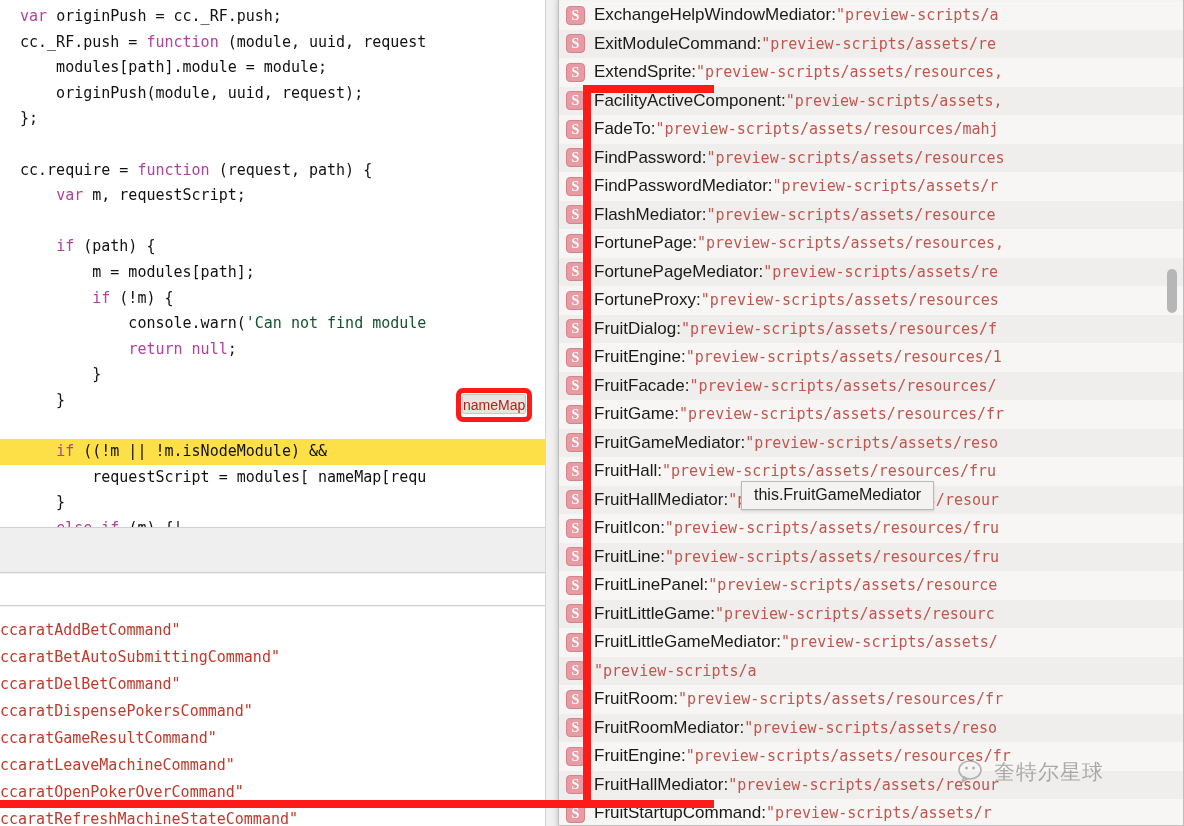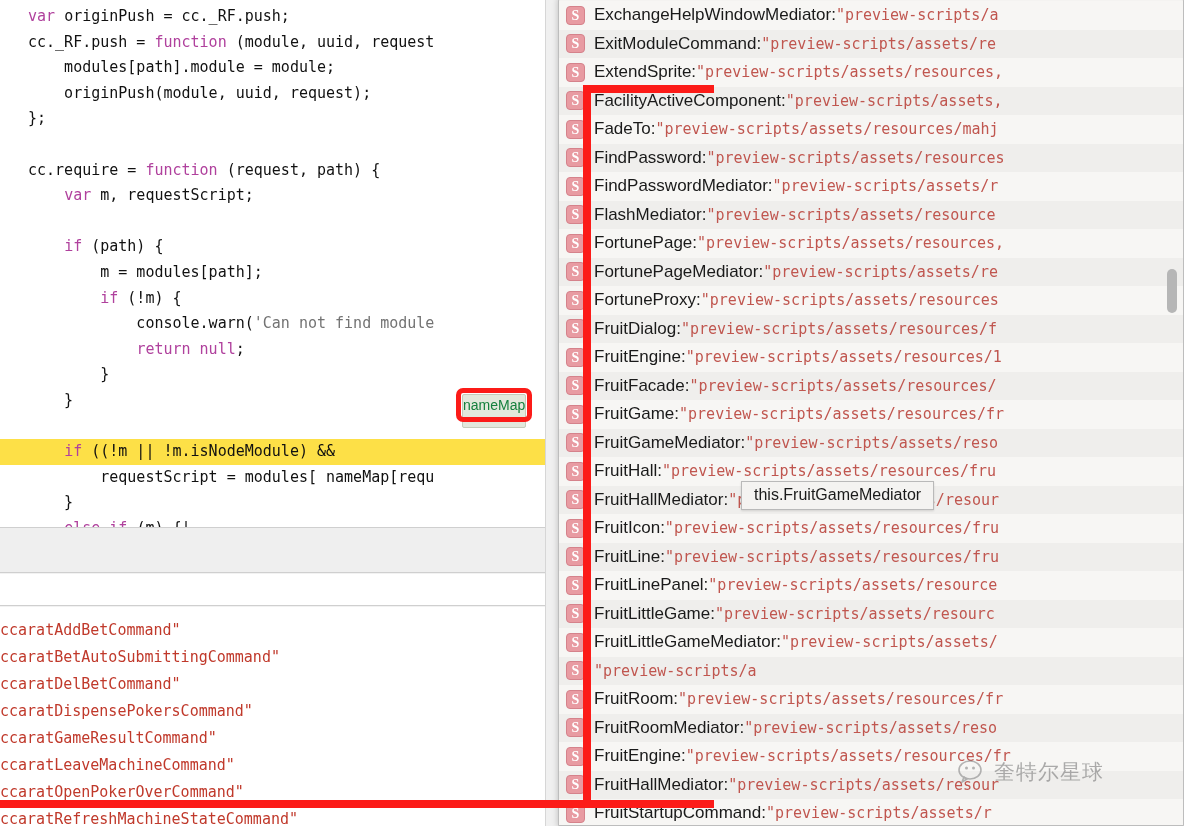--- a/index.html
+++ b/index.html
@@ -31,53 +31,53 @@
     width: 558px; height: 528px;
     padding: 4px 0 0 0;
     font-family: "DejaVu Sans Mono", monospace;
     font-size: 15px;
     line-height: 25.6px;
     white-space: pre;
     color: #111111;
   }
   .code-line {
     height: 25.6px;
-    padding-left: 28px;
+    padding-left: 20px;
     white-space: pre;
     position: relative;
   }
   .code-line.hl {
     background: #fde047;
   }
   .kw  { color: #b0419d; }
-  .str { color: #737373; }
+  .str { color: #14532d; }
   .pl  { color: #111111; }
 
   
   #namemap-box {
     position: absolute;
     left: 456px; top: 388px;
     width: 76px; height: 34px;
     border: 5px solid #fc1b18;
     border-radius: 7px;
     background: transparent;
     z-index: 6;
     pointer-events: none;
   }
   #namemap-chip {
     position: absolute;
     left: 462px; top: 394px;
-    width: 64px; height: 34px;
+    width: 64px; height: 20px;
     background: #e3e8dc;
     border: 1px solid #c5ccbb;
     border-radius: 2px;
     z-index: 5;
     font-family: "Liberation Sans", sans-serif;
     font-size: 14px;
-    color: #15803d;
+    color: #b91c1c;
     text-align: center;
     line-height: 20px;
   }
 
   
   #editor-bottom-rule {
     position: absolute;
     left: 0; top: 527px;
     width: 558px; height: 1px;
     background: #cfcfcf;

